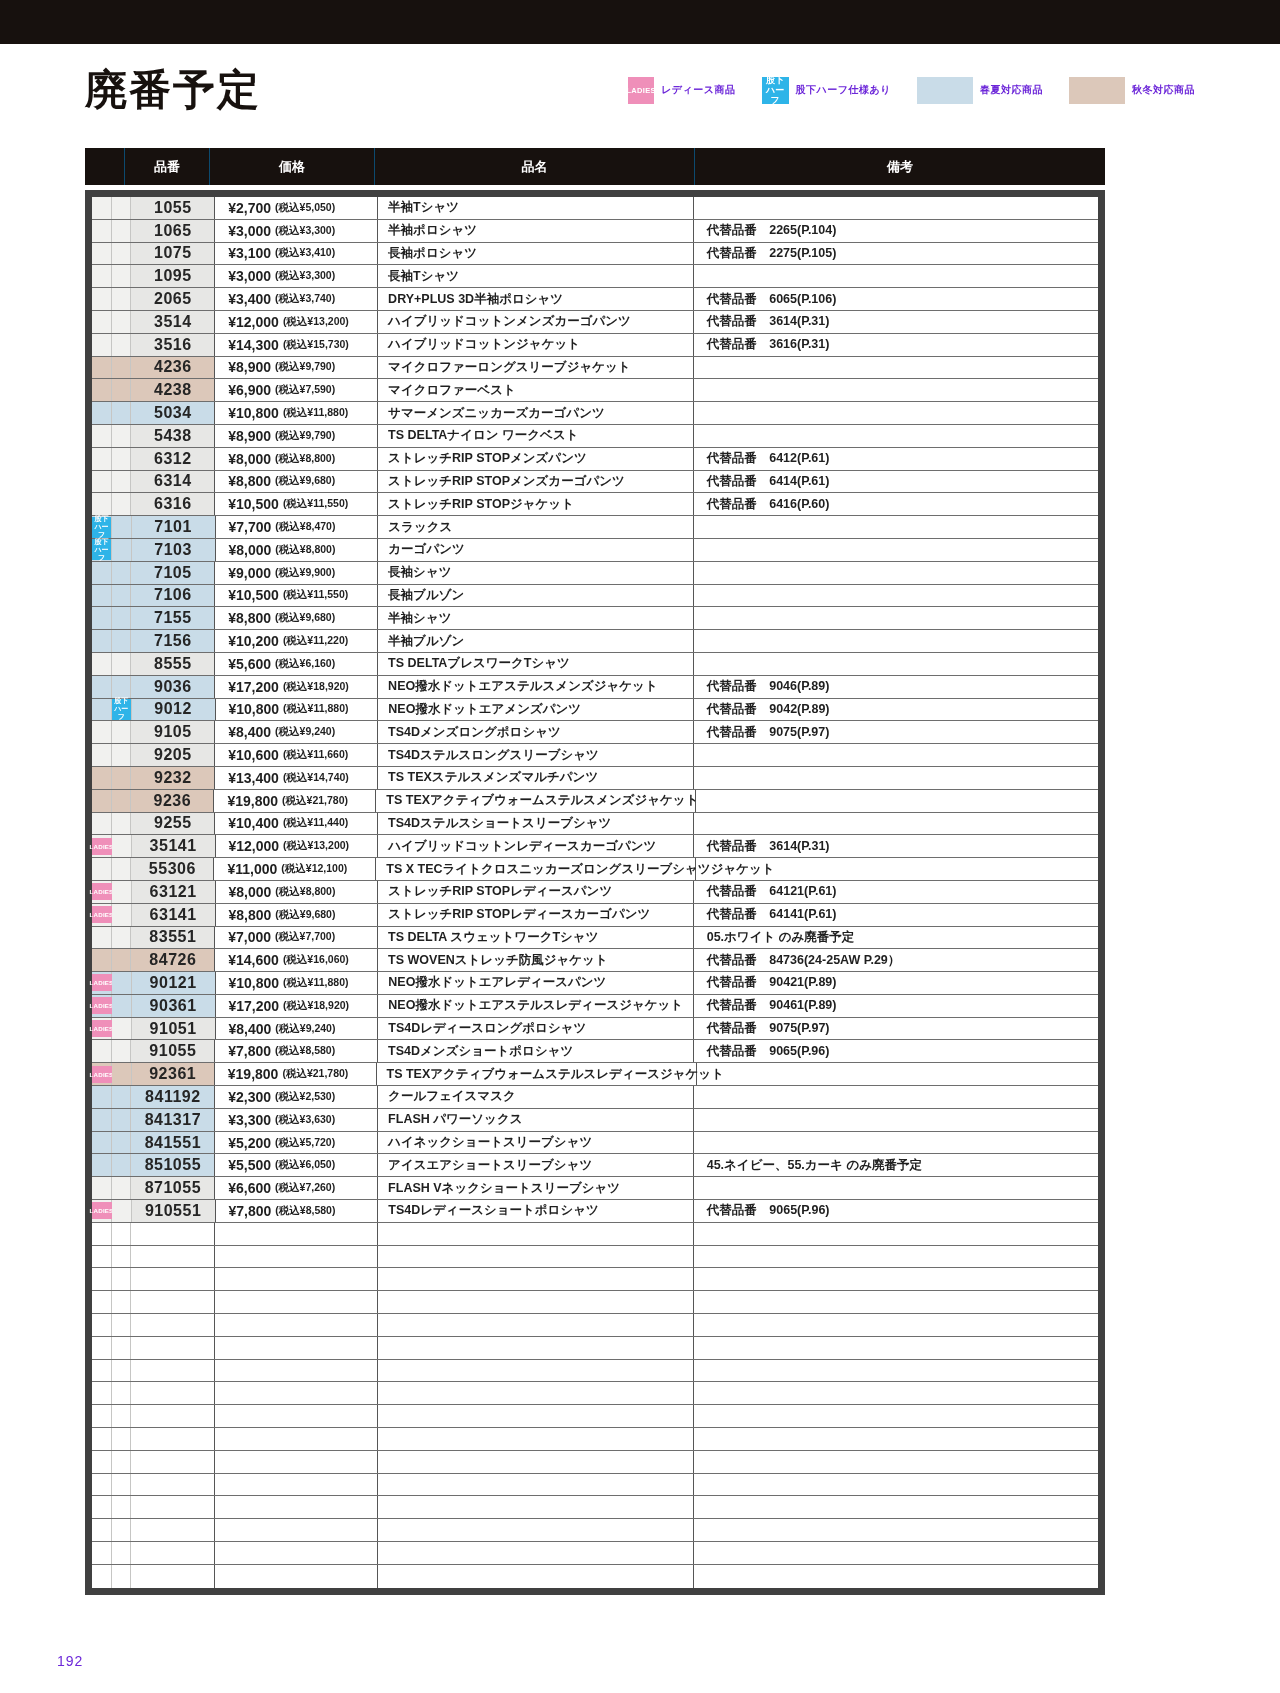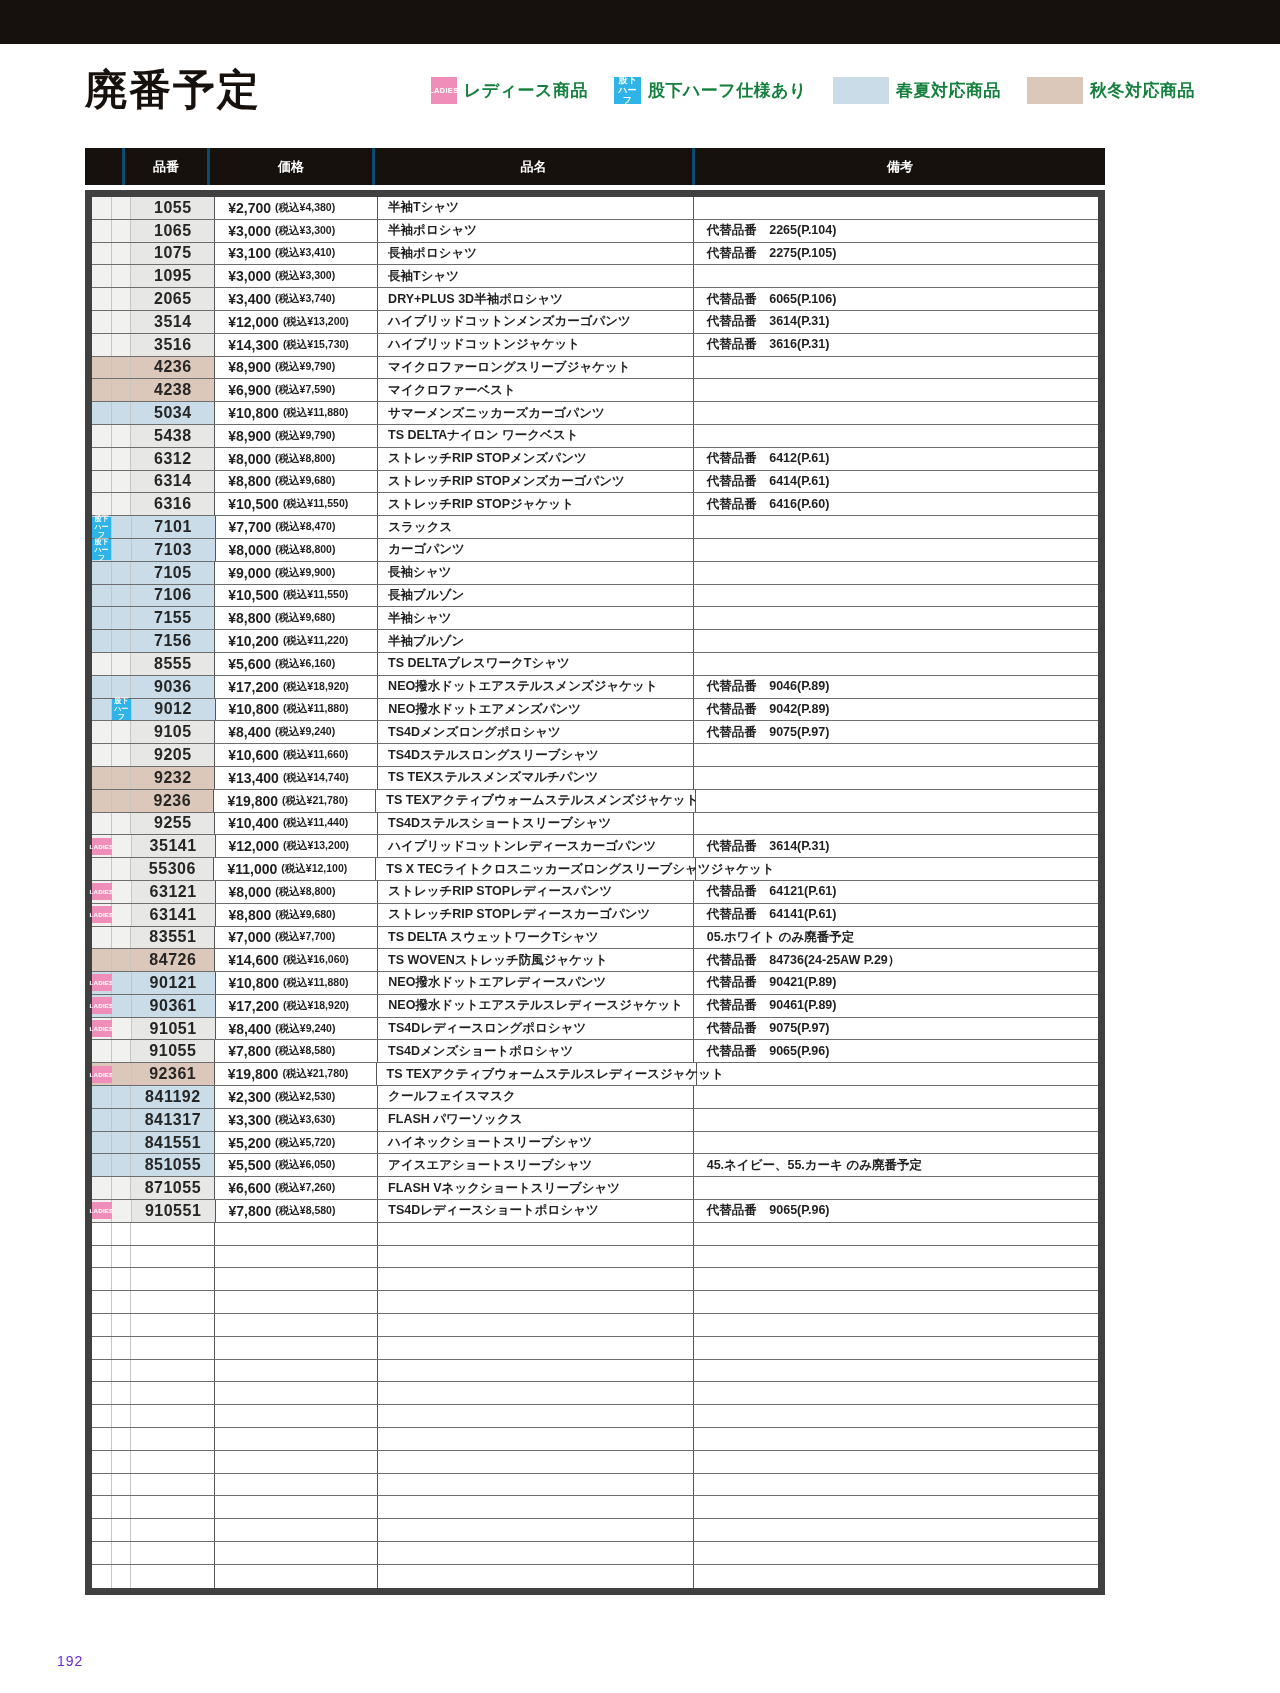--- a/index.html
+++ b/index.html
@@ -7,40 +7,40 @@
   .page {
     position:relative; width:1280px; height:1693px; background:#ffffff;
     font-family:"Liberation Sans", sans-serif; color:#1a1a1a; overflow:hidden;padding-left:36px;
   }
   .topbar { position:absolute; left:0; top:0; width:1280px; height:44px; background:#17110e; }
   .titlebar { position:absolute; left:85px; top:62px; width:1110px; display:flex; align-items:center; }
   .page-title { font-size:42px; font-weight:900; color:#17110e; letter-spacing:2px; }
   .legend { margin-left:auto; display:flex; align-items:center; }
   .lgd-item { display:flex; align-items:center; }
   .lgd-item + .lgd-item { margin-left:26px; }
-  .lgd-label { font-size:17px; font-weight:700; color:#15803d; margin-left:7px; letter-spacing:0.5px; }
+  .lgd-label { font-size:10px; font-weight:700; color:#6d28d9; margin-left:7px; letter-spacing:0.5px; }
   .lgd-badge-ladies {
     width:26px; height:27px; background:#ef8fb9; color:#fff; font-size:7.5px; font-weight:700;
     display:flex; align-items:center; justify-content:center; letter-spacing:0.3px;
   }
   .lgd-badge-half {
     width:27px; height:27px; background:#2eb4e8; color:#fff; font-size:9px; line-height:10px;
     font-weight:700; display:flex; align-items:center; justify-content:center;
     text-align:center; word-break:break-all; padding:0 4px;
   }
   .lgd-swatch { width:56px; height:27px; }
   .lgd-swatch.ss { background:#c9dce8; }
   .lgd-swatch.aw { background:#dcc8ba; }
 
   .cat-table { position:absolute; left:85px; top:148px; width:1020px; }
   .thead {
     display:flex; background:#17110e; height:37px; align-items:stretch;
     color:#fff; font-size:13px; font-weight:700;
   }
-  .th { display:flex; align-items:center; justify-content:center; border-right:3px solid #0c4a6e; }
+  .th { display:flex; align-items:center; justify-content:center; border-right:1px solid #0c4a6e; }
   .th:last-child { border-right:none; }
   .th-tags { width:40px; }
   .th-code { width:85px; }
   .th-price { width:165px; }
   .th-name { width:320px; }
   .th-note { width:410px; }
 
   .tbody { margin-top:5px; border:7px solid #404040; background:#fff; }
   .tr { display:flex; height:22.8px; border-bottom:1px solid #6e6e6e; }
   .tr:last-child { border-bottom:none; }
@@ -107,21 +107,21 @@
       <div class="th th-name">品名</div>
       <div class="th th-note">備考</div>
     </div>
     <div class="tbody">
         <div class="tr">
           <div class="td ca"></div>
           <div class="td cb"></div>
           <div class="td ccode">1055</div>
           <div class="td cprice">
             <span class="pm">¥2,700</span>
-            <span class="tx">(税込¥4,380)</span>
+            <span class="tx">(税込¥5,050)</span>
           </div>
           <div class="td cname">半袖Tシャツ</div>
           <div class="td cnote"></div>
         </div>
         <div class="tr">
           <div class="td ca"></div>
           <div class="td cb"></div>
           <div class="td ccode">1065</div>
           <div class="td cprice">
             <span class="pm">¥3,000</span>

